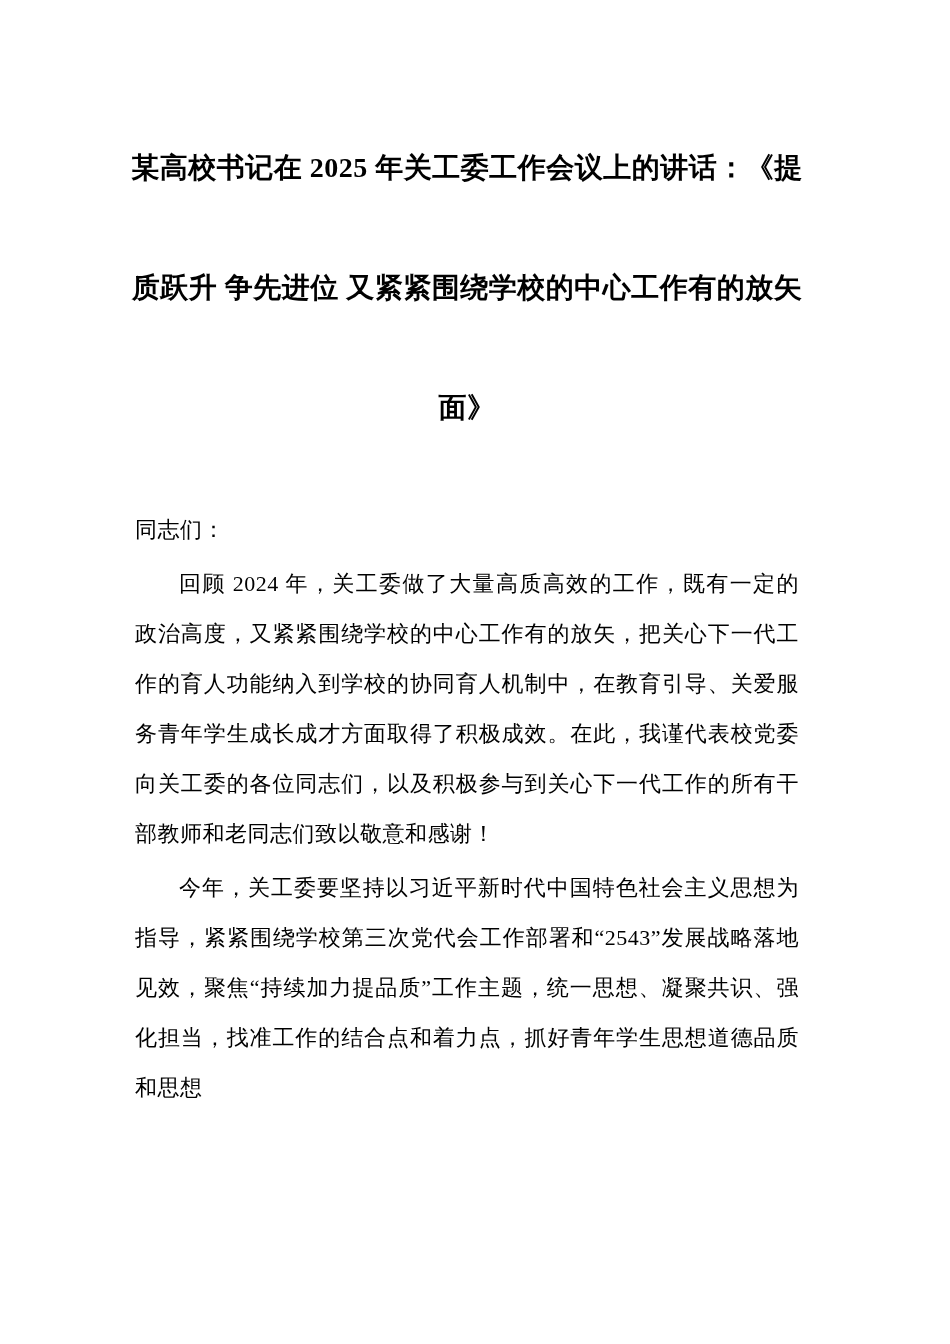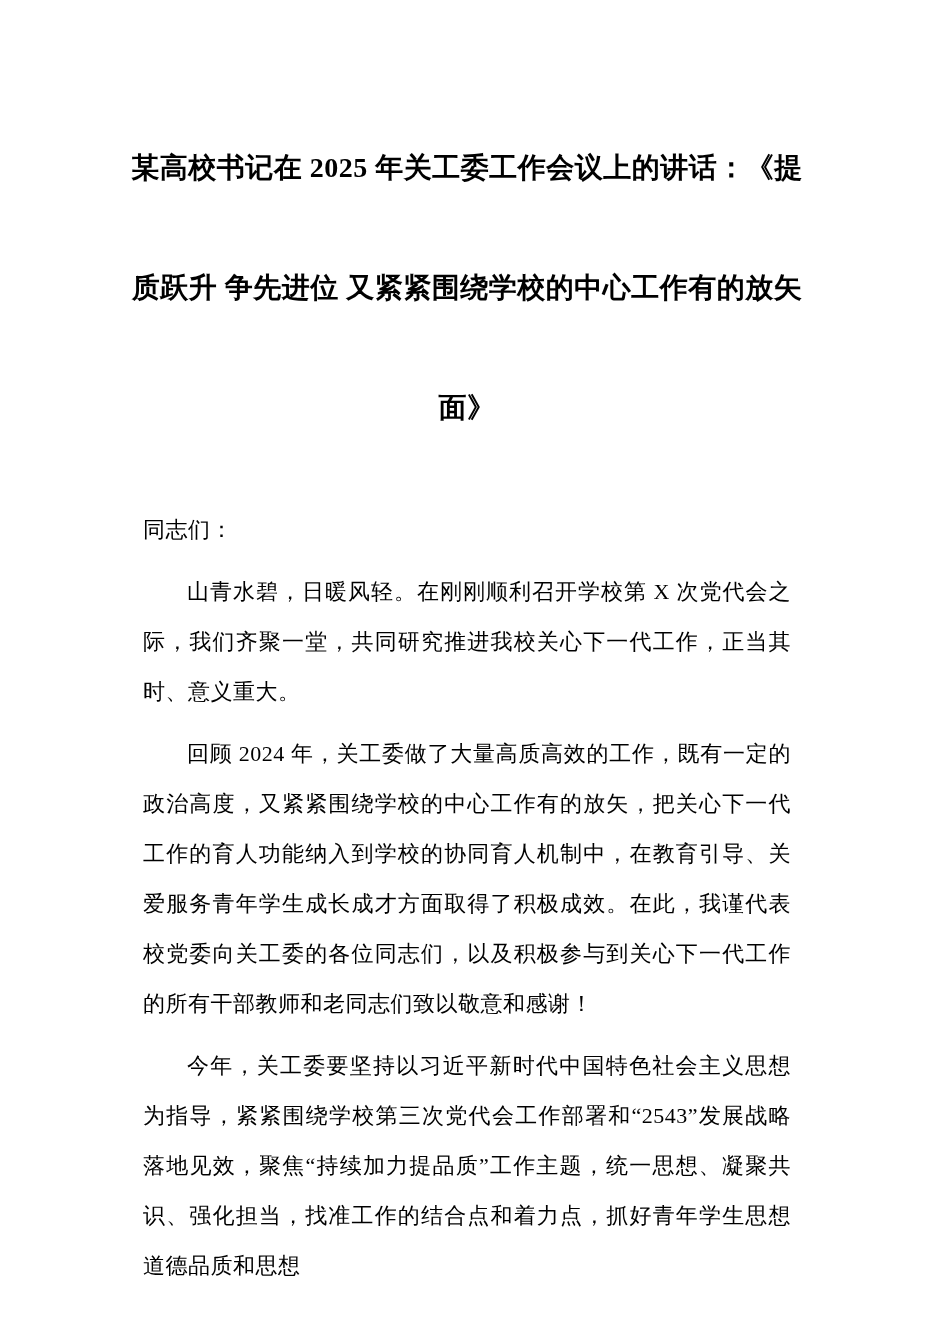--- a/index.html
+++ b/index.html
@@ -28,34 +28,33 @@
     }
     .doc-title .title-line { display: block; }
     .doc-body {
       margin-top: 37px;
       font-size: 22px;
       line-height: 50px;
       text-align: justify;
       text-justify: inter-ideograph;
       letter-spacing: 0.5px;
     }
-    .doc-body p { margin: 12px; }
+    .doc-body p { margin: 4px; }
     .doc-body p.indent { text-indent: 2em; }
   </style>
 </head>
 <body>
 
 <div class="page">
 
   <div class="doc-title">
     <span class="title-line">某高校书记在 2025 年关工委工作会议上的讲话：《提</span>
     <span class="title-line">质跃升 争先进位 又紧紧围绕学校的中心工作有的放矢</span>
     <span class="title-line">面》</span>
   </div>
 
   <div class="doc-body">
     <p class="no-indent">同志们：</p>
-    <p class="indent">山青水碧，日暖风轻。在刚刚顺利召开学校第 X 次党代会之际，我们齐聚一堂，共同研究推进我校关心下一代工作，正当其时、意义重大。</p>
     <p class="indent">回顾 2024 年，关工委做了大量高质高效的工作，既有一定的政治高度，又紧紧围绕学校的中心工作有的放矢，把关心下一代工作的育人功能纳入到学校的协同育人机制中，在教育引导、关爱服务青年学生成长成才方面取得了积极成效。在此，我谨代表校党委向关工委的各位同志们，以及积极参与到关心下一代工作的所有干部教师和老同志们致以敬意和感谢！</p>
     <p class="indent">今年，关工委要坚持以习近平新时代中国特色社会主义思想为指导，紧紧围绕学校第三次党代会工作部署和“2543”发展战略落地见效，聚焦“持续加力提品质”工作主题，统一思想、凝聚共识、强化担当，找准工作的结合点和着力点，抓好青年学生思想道德品质和思想</p>
   </div>
 
 </div>
 
 </body></html>

